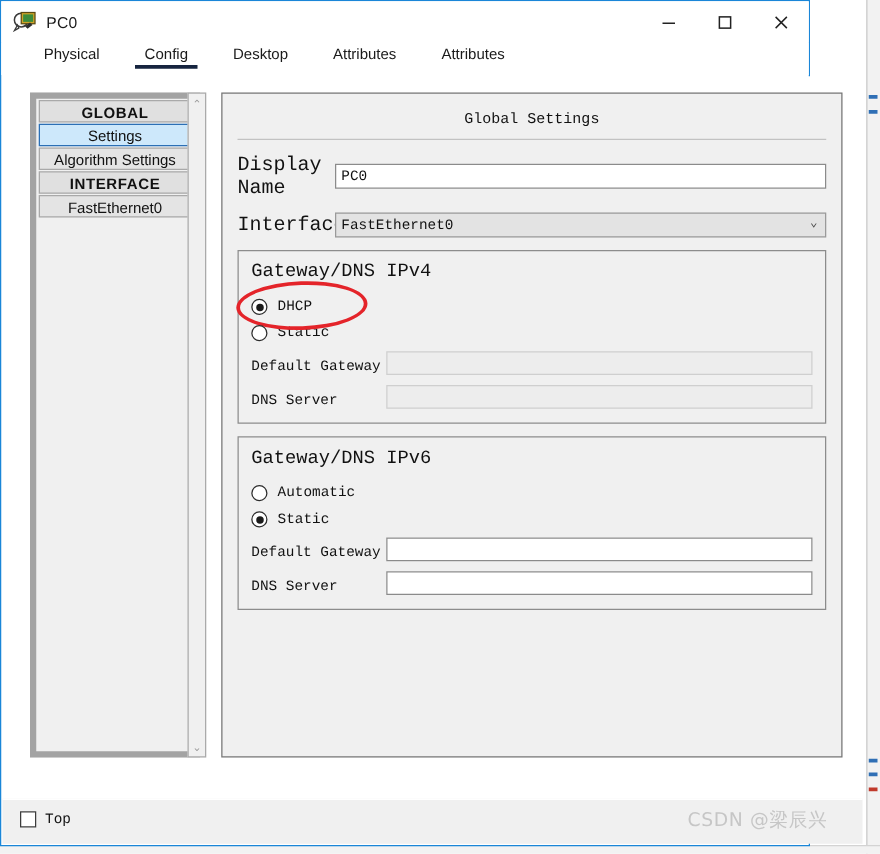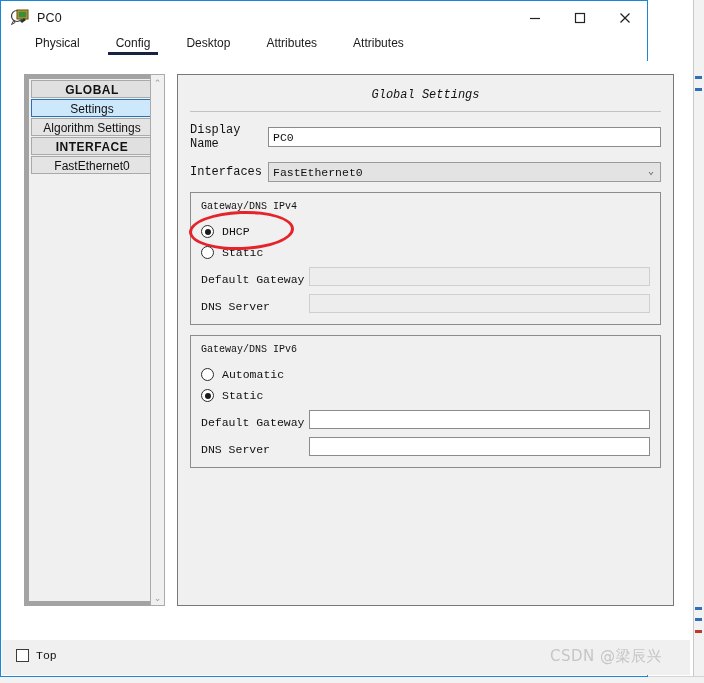--- a/index.html
+++ b/index.html
@@ -93,27 +93,27 @@
   .sb-arrow.up{top:0;}
   .sb-arrow.down{bottom:0;}
 
   
   #panel{
     position:absolute;left:175px;top:13px;width:497px;height:532px;
     border:1px solid #777;background:#f0f0f0;box-sizing:border-box;
   }
   #panel-title{
     font-family:"Liberation Mono", monospace;
-    font-size:12px;color:#111;text-align:center;margin-top:13px;font-style:italic;
+    font-size:12px;color:#111;text-align:center;margin-top:13px;
   }
   #panel-rule{height:1px;background:#c2c2c2;margin:9px 12px 0 12px;}
 
   .field-row{display:flex;align-items:center;margin:11px 12px 0 12px;}
   .field-label{
-    font-family:"Liberation Mono", monospace;font-size:12px;color:#111;
+    font-family:"Liberation Mono", monospace;font-size:16px;color:#111;
     width:78px;flex:none;
   }
   .txt-input{
     flex:1;height:20px;background:#ffffff;border:1px solid #8b8b8b;
     font-family:"Liberation Mono", monospace;font-size:11.5px;color:#111;
     display:flex;align-items:center;padding:0 4px;box-sizing:border-box;
   }
   .combo{
     flex:1;height:20px;background:#e3e3e3;border:1px solid #9a9a9a;
     font-family:"Liberation Mono", monospace;font-size:11.5px;color:#111;
@@ -121,21 +121,21 @@
     position:relative;
   }
   .combo .chev{position:absolute;right:6px;top:4px;color:#4a4a4a;font-size:10px;line-height:10px;}
 
   
   .groupbox{
     margin:10px 12px 0 12px;border:1px solid #8c8c8c;background:#f0f0f0;
     padding:8px 10px 11px 10px;box-sizing:border-box;position:relative;
   }
   .group-caption{
-    font-family:"Liberation Mono", monospace;font-size:10px;color:#111;margin-bottom:5px;
+    font-family:"Liberation Mono", monospace;font-size:15px;color:#111;margin-bottom:5px;
   }
   .radio-row{display:flex;align-items:flex-end;height:21px;}
   .radio{
     width:13px;height:13px;border-radius:50%;border:1.6px solid #2b2b2b;
     background:#fff;margin-right:8px;flex:none;position:relative;box-sizing:border-box;
   }
   .radio.on:after{
     content:"";position:absolute;left:50%;top:50%;transform:translate(-50%,-50%);
     width:6px;height:6px;border-radius:50%;background:#1a1a1a;
   }

